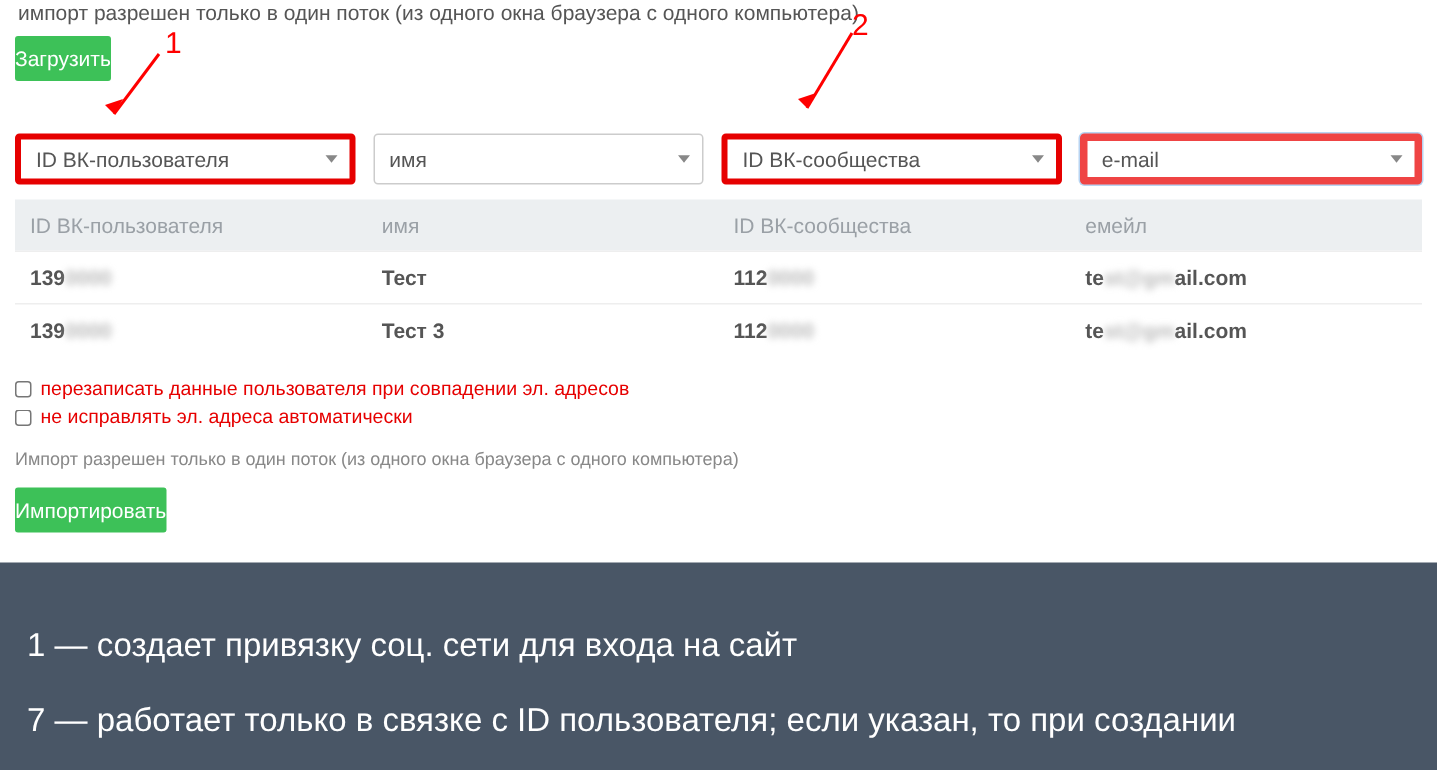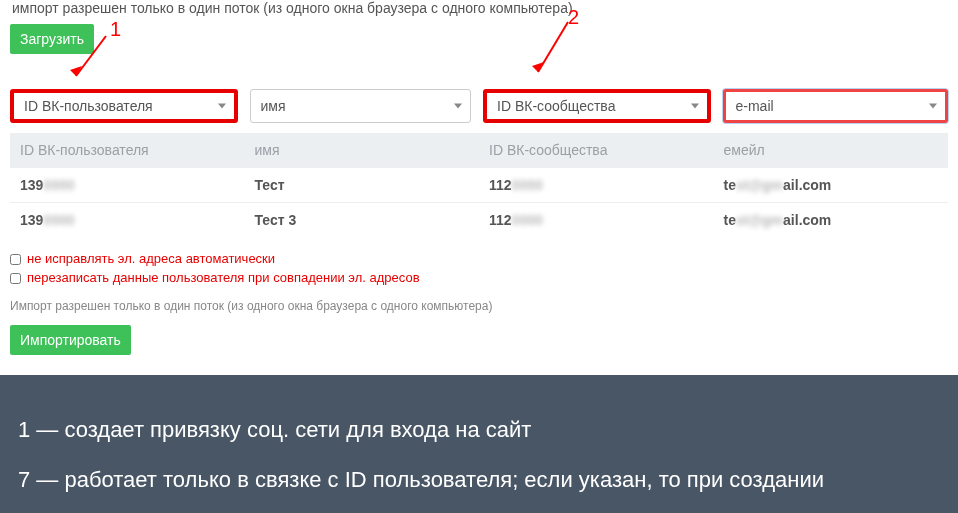--- a/index.html
+++ b/index.html
@@ -1,38 +1,38 @@
 <!DOCTYPE html>
 <html><head>
   <meta charset="utf-8">
   <style>
     * { box-sizing: border-box; margin: 0; padding: 0; }
     body { font-family: Arial, Helvetica, sans-serif; font-size: 14px; color: #555; width: 958px; }
     .top-section { padding: 0 10px 20px 10px; background: #fff; }
     .note-top { color: #555; font-size: 14px; margin: 0 0 8px 2px; }
     .btn-green {
       display: inline-block; background: #3dc158; color: #fff; border: none;
-      padding: 7px 10px; font-size: 14px; cursor: pointer; border-radius: 2px;
+      padding: 7px 0; font-size: 14px; cursor: pointer; border-radius: 2px;
     }
     .btn-row { position: relative; margin-bottom: 35px; }
     .annot { position: absolute; color: #f00; font-size: 20px; pointer-events: none; }
     .annot1 { left: 100px; top: -6px; }
     .annot2 { left: 558px; top: -18px; }
     .arrow { position: absolute; pointer-events: none; }
     .arrow svg { overflow: visible; }
     .arrow1 { left: 60px; top: 12px; }
     .arrow2 { left: 522px; top: -2px; }
     .selects-row { display: flex; gap: 12px; margin-bottom: 10px; }
     .select-box {
       flex: 1; position: relative; border: 1px solid #ccc; border-radius: 3px;
       height: 34px; display: flex; align-items: center; padding: 0 28px 0 10px;
       background: #fff; color: #555; cursor: pointer;
     }
     .select-box.highlight { border: 4px solid #e60000; }
-    .select-box.email-sel { border: 3px solid #ef4444; box-shadow: 0 0 0 1px #b8d4f2; }
+    .select-box.email-sel { border: 5px solid #ef4444; box-shadow: 0 0 0 1px #b8d4f2; }
     .select-caret {
       position: absolute; right: 8px; top: 50%; transform: translateY(-50%);
       width: 0; height: 0; border-left: 4px solid transparent;
       border-right: 4px solid transparent; border-top: 5px solid #888;
     }
     .table-wrap { margin-bottom: 14px; }
     .table-header-row, .data-row { display: flex; }
     .table-header-row { background: #eceff1; }
     .col { flex: 1; padding: 9px 10px; font-size: 14px; }
     .table-header-row .col { color: #9aa0a6; }
@@ -127,25 +127,25 @@
       </div>
       <div class="col">
         <span>te</span><span class="blur">st@gm</span><span>ail.com</span>
       </div>
     </div>
   </div>
 
   <div class="options-block">
     <div class="option-line">
       <input type="checkbox" style="">
-      <span class="opt-red">не исправлять эл. адреса автоматически</span>
+      <span class="opt-red">перезаписать данные пользователя при совпадении эл. адресов</span>
     </div>
     <div class="option-line">
       <input type="checkbox" style="">
-      <span class="opt-red">перезаписать данные пользователя при совпадении эл. адресов</span>
+      <span class="opt-red">не исправлять эл. адреса автоматически</span>
     </div>
   </div>
 
   <div class="note-small">Импорт разрешен только в один поток (из одного окна браузера с одного компьютера)</div>
 
   <button class="btn-green">Импортировать</button>
 </div>
 
 <div class="footer-band">
   <p class="footer-line">1 — создает привязку соц. сети для входа на сайт</p>

